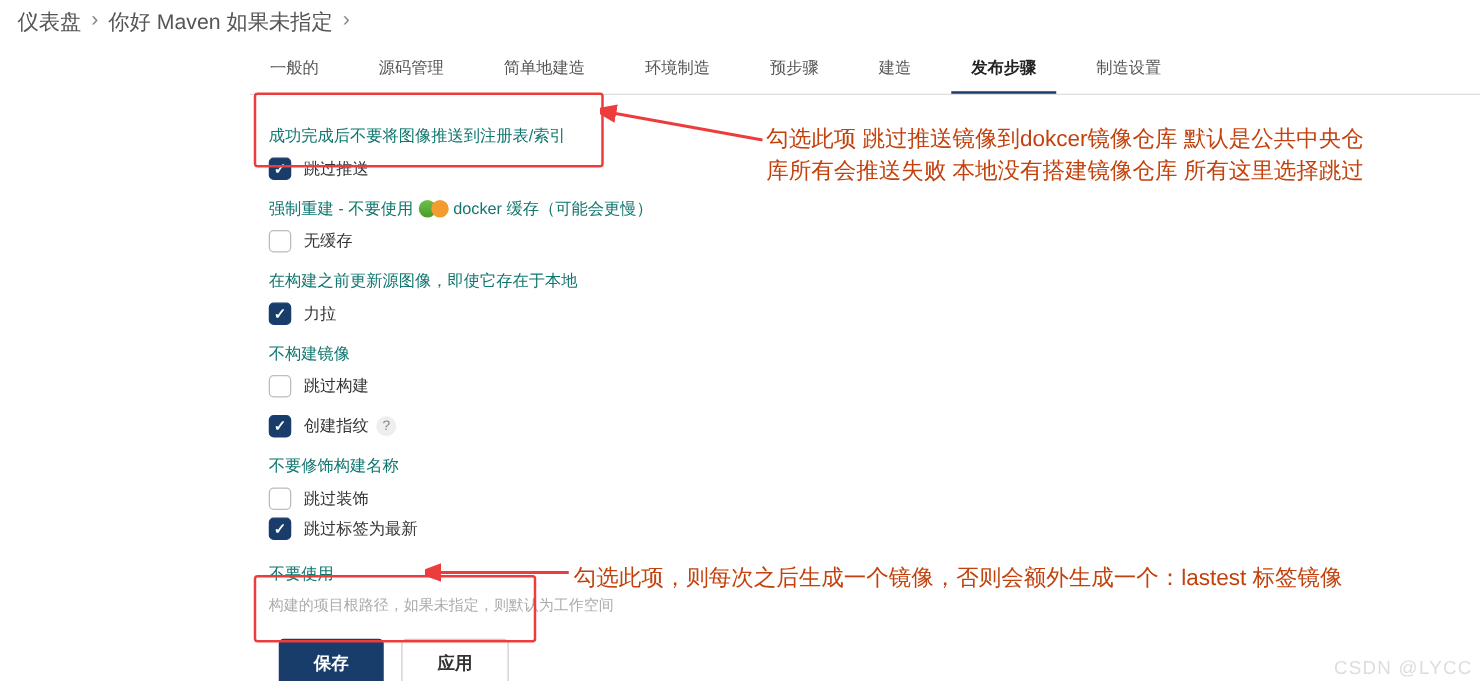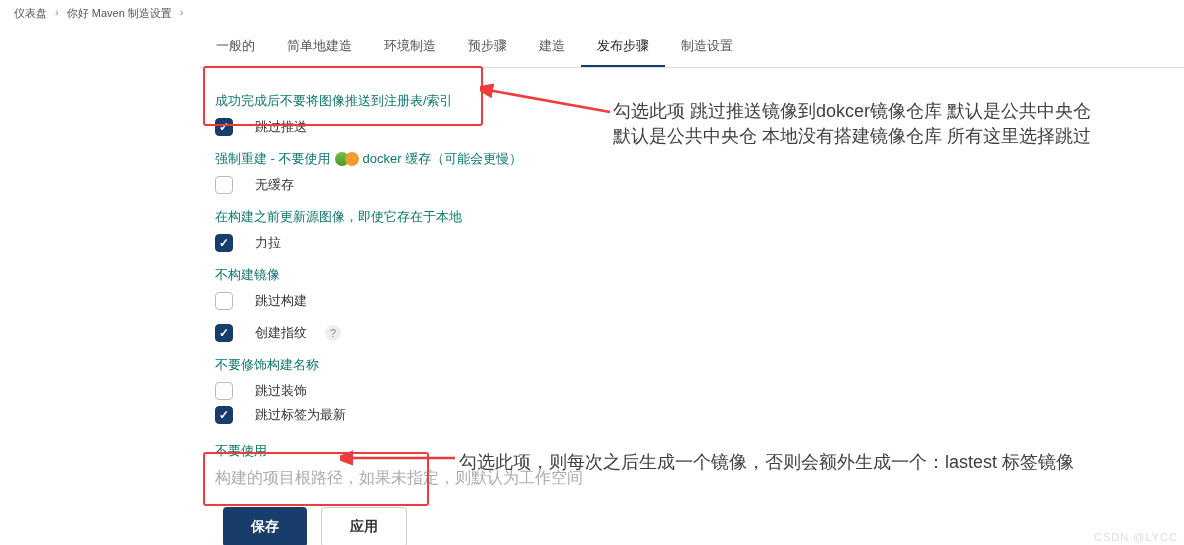--- a/index.html
+++ b/index.html
@@ -1,66 +1,67 @@
 <!DOCTYPE html>
 <html><head>
   <meta charset="utf-8">
   <style>
     * { box-sizing: border-box; margin: 0; padding: 0; }
     body { font-family: Arial, "Microsoft YaHei", sans-serif; font-size: 13px; color: #333; background: #fff; width: 1184px; }
     
-    .breadcrumb { display: flex; align-items: flex-start; padding: 6px 10px; color: #555; font-size: 11px; }
+    .breadcrumb { display: flex; align-items: flex-start; padding: 6px 10px; color: #555; font-size: 17px; }
     .breadcrumb span { margin: 0 4px; }
     .breadcrumb .chevron { color: #888; }
     
-    .tabs { display: flex; border-bottom: 1px solid #ddd; margin-left: 200px; }
+    .tabs { display: flex; border-bottom: 1px solid #ddd; margin-left: 200px; gap: 16px; }
     .tab { padding: 10px 16px; color: #555; cursor: pointer; font-size: 13px; }
-    .tab.active { font-weight: normal; color: #222; border-bottom: 2px solid #1a3a6e; }
+    .tab.active { font-weight: bold; color: #222; border-bottom: 2px solid #1a3a6e; }
     
     .content { margin-left: 215px; padding-top: 10px; width: 760px; position: relative; }
     
     .section-title { color: #0f766e; font-size: 13px; margin: 14px 0 8px 0; display: flex; align-items: center; }
     
-    .checkbox-row { display: flex; align-items: center; margin: 6px 0; gap: 12px; }
+    .checkbox-row { display: flex; align-items: center; margin: 6px 0; }
     .checkbox { width: 18px; height: 18px; border-radius: 4px; border: 1.5px solid #bbb; margin-right: 10px; display: flex; align-items: center; justify-content: center; }
     .checkbox.checked { background: #193d6b; border-color: #193d6b; }
     .checkbox.checked::after { content: "✓"; color: #fff; font-size: 12px; font-weight: bold; }
     .checkbox-label { color: #333; font-size: 13px; }
     
     .help-icon { width: 16px; height: 16px; border-radius: 50%; background: #eee; color: #888; font-size: 11px; display: inline-flex; align-items: center; justify-content: center; margin-left: 6px; }
     
     .redbox { position: absolute; border: 2px solid #ed3c3c; border-radius: 3px; pointer-events: none; }
     
-    .annotation { position: absolute; color: #404040; font-size: 18px; line-height: 1.4; white-space: nowrap; }
+    .annotation { position: absolute; color: #c2410c; font-size: 18px; line-height: 1.4; white-space: nowrap; }
     
     .arrow-svg { position: absolute; pointer-events: none; }
     
     .green-dot { display: inline-block; width: 14px; height: 14px; border-radius: 50%; background: linear-gradient(#6fc04a,#4a9a2a); margin: 0 4px; vertical-align: middle; }
     .orange-dot { display: inline-block; width: 14px; height: 14px; border-radius: 50%; background: #f29b2e; margin: 0 4px; vertical-align: middle; }
     
     .buttons { display: flex; gap: 14px; margin: 18px 0 0 8px; }
     .btn { padding: 10px 28px; border-radius: 4px; font-size: 14px; cursor: pointer; font-weight: bold; }
     .btn-primary { background: #193d6b; color: #fff; border: none; }
     .btn-secondary { background: #fff; color: #333; border: 1px solid #ccc; }
     
-    .footer-line { color: #888; font-size: 16px; margin-top: 8px; filter: blur(0.5px); opacity: 0.7;}
-    .watermark { position: absolute; right: 6px; bottom: 2px; color: #ddd; font-size: 11px; letter-spacing: 1px; margin-left: 12px;}
+    .footer-line { color: #888; font-size: 12px; margin-top: 8px; filter: blur(0.5px); opacity: 0.7;}
+    .watermark { position: absolute; right: 6px; bottom: 2px; color: #ddd; font-size: 15px; letter-spacing: 1px; margin-left: 12px;}
   </style>
 </head>
 <body>
 
 <div class="breadcrumb">
   <span>仪表盘</span>
   <span class="chevron">›</span>
-  <span>你好 Maven 制造设置</span>
+  <span>你好 Maven 如果未指定</span>
   <span class="chevron">›</span>
 </div>
 
 <div class="tabs">
   <div class="tab">一般的</div>
+  <div class="tab">源码管理</div>
   <div class="tab">简单地建造</div>
   <div class="tab">环境制造</div>
   <div class="tab">预步骤</div>
   <div class="tab">建造</div>
   <div class="tab active">发布步骤</div>
   <div class="tab">制造设置</div>
 </div>
 
 <div class="content">
 
@@ -118,21 +119,21 @@
     <button class="btn btn-secondary">应用</button>
   </div>
 
   <div class="redbox" style="left:-12px; top:-2px; width:280px; height:60px;"></div>
   <div class="redbox" style="left:-12px; top:384px; width:226px; height:54px;"></div>
 
 </div>
 
 <div class="annotation" style="left:613px; top:99px;">
   <div>勾选此项 跳过推送镜像到dokcer镜像仓库 默认是公共中央仓</div>
-  <div>默认是公共中央仓 本地没有搭建镜像仓库 所有这里选择跳过</div>
+  <div>库所有会推送失败 本地没有搭建镜像仓库 所有这里选择跳过</div>
 </div>
 
 <div class="annotation" style="left:459px; top:450px;text-align:right;">勾选此项，则每次之后生成一个镜像，否则会额外生成一个：lastest 标签镜像</div>
 
 <svg class="arrow-svg" style="left:480px; top:82px;" width="140" height="40">
   <defs>
       <marker id="ah1" markerWidth="10" markerHeight="10" refX="2" refY="3" orient="auto">
         <path d="M0,0 L0,6 L8,3 z" fill="#ed3c3c"></path>
       </marker>
     </defs>

